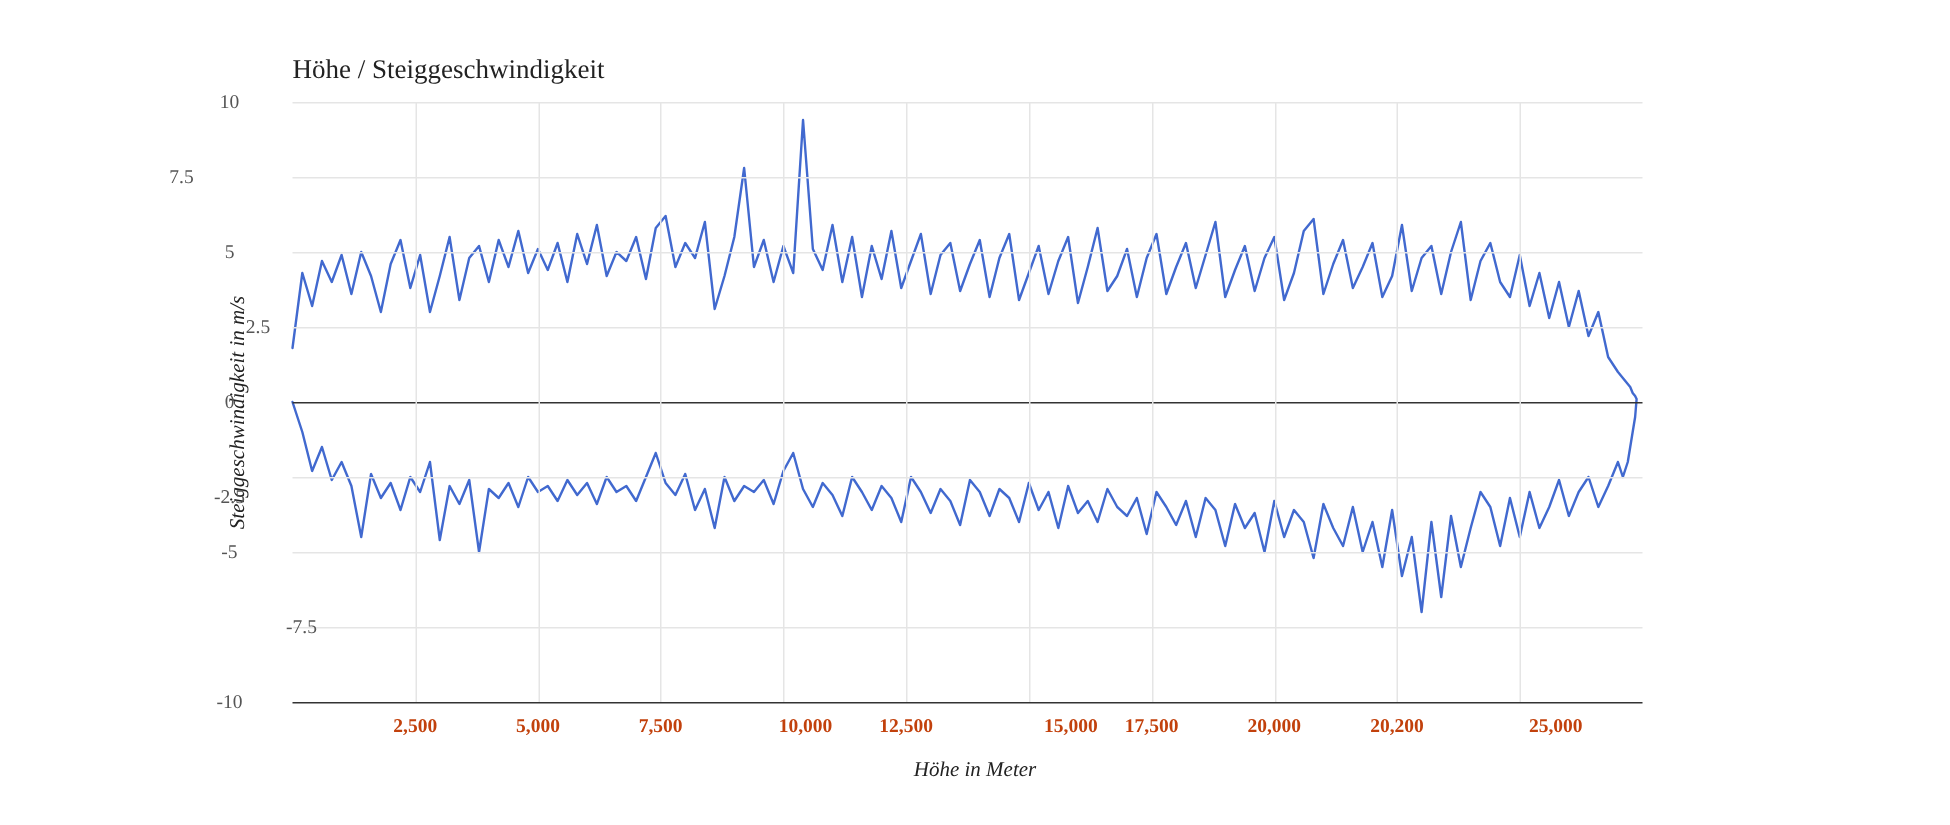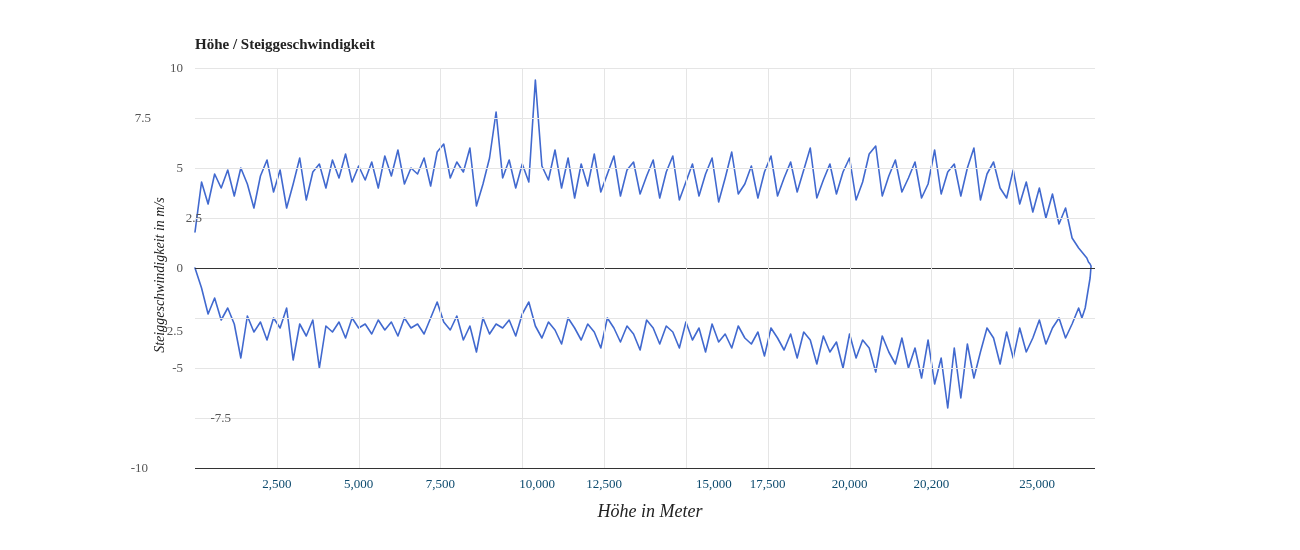--- a/index.html
+++ b/index.html
@@ -14,22 +14,22 @@
   }
   .chart-wrap {
     position: relative;
     width: 1300px;
     height: 550px;
   }
   .chart-title {
     position: absolute;
     left: 195px;
     top: 36px;
-    font-weight: bold;
-    font-size: 15px;
+    font-weight: normal;
+    font-size: 18px;
   }
   .plot-area {
     position: absolute;
     left: 195px;
     top: 68px;
     width: 900px;
     height: 400px;
     border-bottom: 1px solid #333;
   }
   .gridline-v {
@@ -52,38 +52,39 @@
     right: 0;
     height: 0;
     border-top: 1px solid #333;
   }
   .y-tick-label {
     position: absolute;
     right: 912px;
     transform: translateY(-50%);
     font-size: 13px;
     color: #555;
-    text-align: right;
+    text-align: center;
     width: 60px;
   }
   .x-tick-label {
     position: absolute;
     top: 408px;
     transform: translateX(-50%);
     font-size: 13px;
-    color: #0c4a6e;
+    color: #c2410c;
     text-align: center;
+    font-weight: bold;
   }
   .x-axis-title {
     position: absolute;
     bottom: 28px;
     left: 50%;
     transform: translateX(-50%);
     font-style: italic;
-    font-size: 18px;
+    font-size: 14px;
   }
   .y-axis-title {
     position: absolute;
     left: 82px;
     top: 50%;
     transform: translateY(-50%) rotate(-90deg);
     transform-origin: center;
     font-style: italic;
     font-size: 14px;
     white-space: nowrap;
@@ -111,21 +112,21 @@
 
   <div class="chart-title">Höhe / Steiggeschwindigkeit</div>
 
   <div class="y-axis-title">Steiggeschwindigkeit in m/s</div>
 
   <div class="plot-area" id="plot-area">
 
     <svg class="line-layer" id="line-layer">
         <path d="M0.00 164.00 L6.55 114.00 L13.09 136.00 L19.64 106.00 L26.18 120.00 L32.73 102.00 L39.27 128.00 L45.82 100.00 L52.36 116.00 L58.91 140.00 L65.45 108.00 L72.00 92.00 L78.55 124.00 L85.09 102.00 L91.64 140.00 L98.18 116.00 L104.73 90.00 L111.27 132.00 L117.82 104.00 L124.36 96.00 L130.91 120.00 L137.45 92.00 L144.00 110.00 L150.55 86.00 L157.09 114.00 L163.64 98.00 L170.18 112.00 L176.73 94.00 L183.27 120.00 L189.82 88.00 L196.36 108.00 L202.91 82.00 L209.45 116.00 L216.00 100.00 L222.55 106.00 L229.09 90.00 L235.64 118.00 L242.18 84.00 L248.73 76.00 L255.27 110.00 L261.82 94.00 L268.36 104.00 L274.91 80.00 L281.45 138.00 L288.00 116.00 L294.55 90.00 L301.09 44.00 L307.64 110.00 L314.18 92.00 L320.73 120.00 L327.27 96.00 L333.82 114.00 L340.36 12.00 L346.91 98.00 L353.45 112.00 L360.00 82.00 L366.55 120.00 L373.09 90.00 L379.64 130.00 L386.18 96.00 L392.73 118.00 L399.27 86.00 L405.82 124.00 L412.36 106.00 L418.91 88.00 L425.45 128.00 L432.00 102.00 L438.55 94.00 L445.09 126.00 L451.64 108.00 L458.18 92.00 L464.73 130.00 L471.27 104.00 L477.82 88.00 L484.36 132.00 L490.91 114.00 L497.45 96.00 L504.00 128.00 L510.55 106.00 L517.09 90.00 L523.64 134.00 L530.18 110.00 L536.73 84.00 L543.27 126.00 L549.82 116.00 L556.36 98.00 L562.91 130.00 L569.45 104.00 L576.00 88.00 L582.55 128.00 L589.09 110.00 L595.64 94.00 L602.18 124.00 L608.73 102.00 L615.27 80.00 L621.82 130.00 L628.36 112.00 L634.91 96.00 L641.45 126.00 L648.00 104.00 L654.55 90.00 L661.09 132.00 L667.64 114.00 L674.18 86.00 L680.73 78.00 L687.27 128.00 L693.82 108.00 L700.36 92.00 L706.91 124.00 L713.45 110.00 L720.00 94.00 L726.55 130.00 L733.09 116.00 L739.64 82.00 L746.18 126.00 L752.73 104.00 L759.27 96.00 L765.82 128.00 L772.36 100.00 L778.91 80.00 L785.45 132.00 L792.00 106.00 L798.55 94.00 L805.09 120.00 L811.64 130.00 L818.18 102.00 L824.73 136.00 L831.27 114.00 L837.82 144.00 L844.36 120.00 L850.91 150.00 L857.45 126.00 L864.00 156.00 L870.55 140.00 L877.09 170.00 L883.64 180.00 L886.91 184.00 L890.18 188.00 L891.82 190.00 L893.45 194.00 L895.09 196.00 L896.07 198.00 L896.07 198.00 L895.09 210.00 L893.45 220.00 L891.82 230.00 L890.18 240.00 L886.91 250.00 L883.64 240.00 L877.09 256.00 L870.55 270.00 L864.00 250.00 L857.45 260.00 L850.91 276.00 L844.36 252.00 L837.82 270.00 L831.27 284.00 L824.73 260.00 L818.18 290.00 L811.64 264.00 L805.09 296.00 L798.55 270.00 L792.00 260.00 L785.45 284.00 L778.91 310.00 L772.36 276.00 L765.82 330.00 L759.27 280.00 L752.73 340.00 L746.18 290.00 L739.64 316.00 L733.09 272.00 L726.55 310.00 L720.00 280.00 L713.45 300.00 L706.91 270.00 L700.36 296.00 L693.82 284.00 L687.27 268.00 L680.73 304.00 L674.18 280.00 L667.64 272.00 L661.09 290.00 L654.55 266.00 L648.00 300.00 L641.45 274.00 L634.91 284.00 L628.36 268.00 L621.82 296.00 L615.27 272.00 L608.73 264.00 L602.18 290.00 L595.64 266.00 L589.09 282.00 L582.55 270.00 L576.00 260.00 L569.45 288.00 L562.91 264.00 L556.36 276.00 L549.82 270.00 L543.27 258.00 L536.73 280.00 L530.18 266.00 L523.64 274.00 L517.09 256.00 L510.55 284.00 L504.00 260.00 L497.45 272.00 L490.91 254.00 L484.36 280.00 L477.82 264.00 L471.27 258.00 L464.73 276.00 L458.18 260.00 L451.64 252.00 L445.09 282.00 L438.55 266.00 L432.00 258.00 L425.45 274.00 L418.91 260.00 L412.36 250.00 L405.82 280.00 L399.27 264.00 L392.73 256.00 L386.18 272.00 L379.64 260.00 L373.09 250.00 L366.55 276.00 L360.00 262.00 L353.45 254.00 L346.91 270.00 L340.36 258.00 L333.82 234.00 L327.27 246.00 L320.73 268.00 L314.18 252.00 L307.64 260.00 L301.09 256.00 L294.55 266.00 L288.00 250.00 L281.45 284.00 L274.91 258.00 L268.36 272.00 L261.82 248.00 L255.27 262.00 L248.73 254.00 L242.18 234.00 L235.64 250.00 L229.09 266.00 L222.55 256.00 L216.00 260.00 L209.45 250.00 L202.91 268.00 L196.36 254.00 L189.82 262.00 L183.27 252.00 L176.73 266.00 L170.18 256.00 L163.64 260.00 L157.09 250.00 L150.55 270.00 L144.00 254.00 L137.45 264.00 L130.91 258.00 L124.36 300.00 L117.82 252.00 L111.27 268.00 L104.73 256.00 L98.18 292.00 L91.64 240.00 L85.09 260.00 L78.55 250.00 L72.00 272.00 L65.45 254.00 L58.91 264.00 L52.36 248.00 L45.82 290.00 L39.27 256.00 L32.73 240.00 L26.18 252.00 L19.64 230.00 L13.09 246.00 L6.55 220.00 L0.00 200.00 "></path>
       </svg>
-  <div class="y-tick-label" style="top: 400px; right: 947px;">-10</div>
+  <div class="y-tick-label" style="top: 400px; right: 912px;">-10</div>
       <div class="gridline-h" style="top: 350px;"></div>
       <div class="y-tick-label" style="top: 350px; right: 864px;">-7.5</div>
       <div class="gridline-h" style="top: 300px;"></div>
       <div class="y-tick-label" style="top: 300px; right: 912px;">-5</div>
       <div class="gridline-h" style="top: 250px;"></div>
       <div class="y-tick-label" style="top: 263px; right: 912px;">-2.5</div>
       <div class="zero-line" style="top: 200px;"></div>
       <div class="y-tick-label" style="top: 200px; right: 912px;">0</div>
       <div class="gridline-h" style="top: 150px;"></div>
       <div class="y-tick-label" style="top: 150px; right: 893px;">2.5</div>

